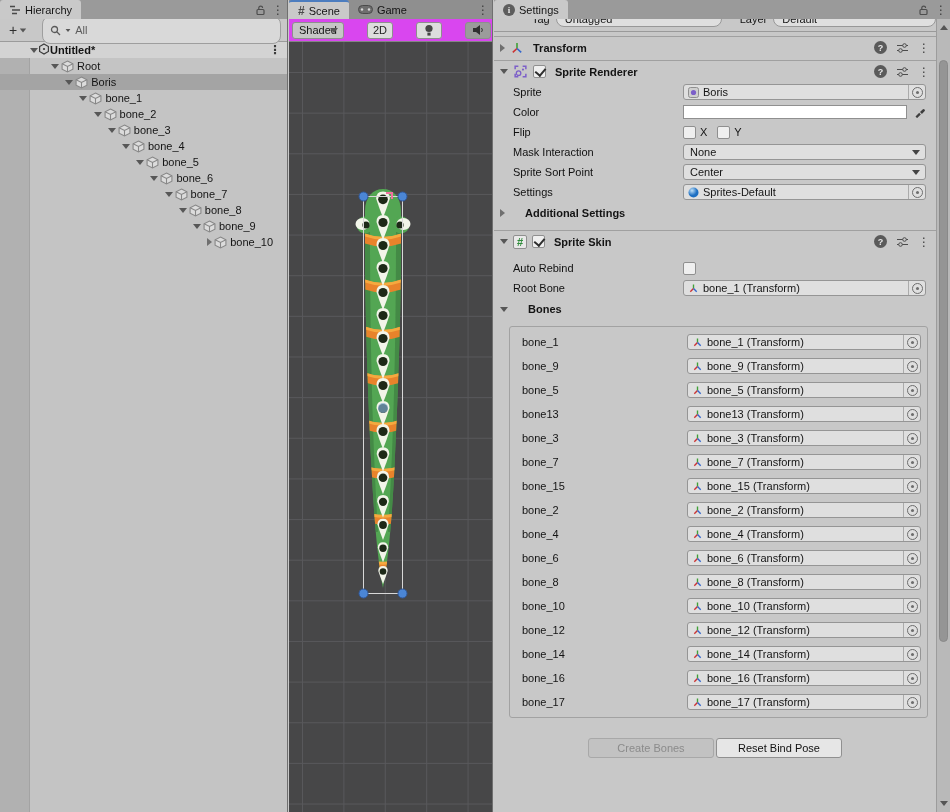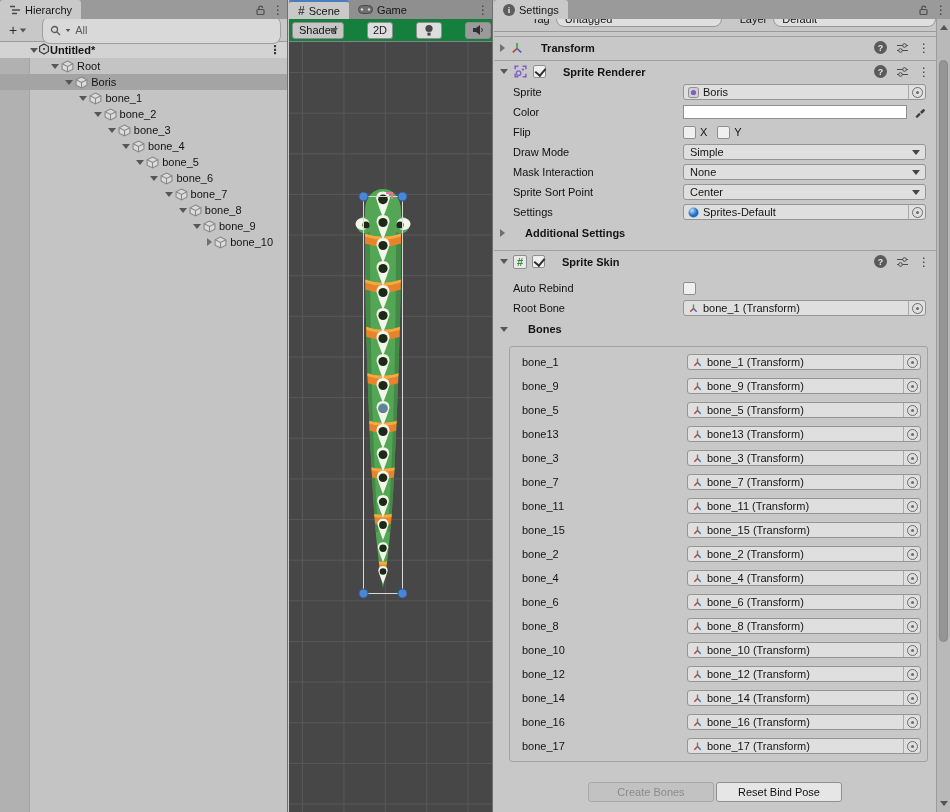--- a/index.html
+++ b/index.html
@@ -31,21 +31,21 @@
   .gutter { position:absolute; top:0; left:0; bottom:0; width:30px; background:#B1B1B1; border-right:1px solid #A3A3A3; }
   .hrow { position:relative; height:16px; display:flex; align-items:center; padding-left:calc(51px + (var(--lvl) - 1)*14.2px); }
   .hrow.selected { background:#A4A4A4; }
   .hrow .cubeicon { margin:0 3px 0 2px; flex:none; display:flex; }
   .scenerow { position:relative; height:16px; display:flex; align-items:center; background:#D3D3D3; padding-left:30px; font-weight:bold; }
   .scenerow .kebab { position:absolute; right:8px; }
 
   
   #scene { position:absolute; left:289px; top:0; width:204px; height:812px; background:#474748; border-right:1px solid #6F6F6F; overflow:hidden; }
   #scene .tabstrip { background:#8F8F8F; }
-  #scene .toolbar { position:absolute; top:19px; left:0; right:0; height:23px; background:#15803d; border-bottom:1px solid #848484; display:flex; align-items:center; gap:23px; padding:0 3px; z-index:20; }
+  #scene .toolbar { position:absolute; top:19px; left:0; right:0; height:23px; background:#d946ef; border-bottom:1px solid #848484; display:flex; align-items:center; gap:23px; padding:0 3px; z-index:20; }
   .ddl-shaded { width:114px; height:17px; background:#C6C6C6; border:1px solid #8E8E8E; border-radius:3px; display:flex; align-items:center; padding:0 6px; position:relative; }
   .ddl-shaded .tri { position:absolute; right:5px; }
   .tbtn { height:17px; min-width:26px; background:#DDDDDD; border:1px solid #8E8E8E; border-radius:3px; display:flex; align-items:center; justify-content:center; font-size:11px; color:#222; }
   .tbtn.dark { background:#9b9b9b; }
   #viewport { position:absolute; top:42px; left:0; right:0; bottom:0;
     background-color:#474748;
     background-image:
       linear-gradient(to right, #58585B 1px, transparent 1px),
       linear-gradient(to bottom, #58585B 1px, transparent 1px);
     background-size: 41.4px 100%, 100% 40.65px;
@@ -53,21 +53,21 @@
   #viewport svg { position:absolute; left:0; top:0; }
 
   
   #insp { position:absolute; left:494px; top:0; right:0; height:812px; background:#C8C8C8; }
   #icontent { position:absolute; top:19px; left:0; right:14px; bottom:0; overflow:hidden; }
   .tagrow { display:flex; align-items:center; height:24px; margin-top:-12px; padding-left:38px; gap:6px; }
   .minidd { height:16px; background:#DFDFDF; border:1px solid #989898; border-radius:8px; display:flex; align-items:center; padding:0 8px; position:relative; }
   .sep { height:1px; background:#9A9A9A; }
   .chead { display:flex; align-items:center; height:22px; padding:0 8px 0 6px; border-top:1px solid #A0A0A0; gap:5px; margin-top:2px; }
   .chead:first-of-type { margin-top:0; }
-  .chead .ctitle { font-weight:bold; margin-left:12px; flex:1; }
+  .chead .ctitle { font-weight:bold; margin-left:4px; flex:1; }
   .chead .ricons { display:flex; align-items:center; gap:9px; }
   .irow { display:flex; align-items:center; height:20px; padding:0 10px 0 19px; }
   .irow .lbl { width:170px; flex:none; color:#111; }
   .ddl { flex:1; height:16px; background:#DFDFDF; border:1px solid #959595; border-radius:3px; display:flex; align-items:center; padding:0 6px; position:relative; }
   .ddl .tri { position:absolute; right:5px; border-top-color:#444; }
   .objfield { flex:1; height:16px; background:#DFDFDF; border:1px solid #959595; border-radius:3px; display:flex; align-items:center; gap:4px; padding:0 0 0 4px; overflow:hidden; }
   .objfield .otext { flex:1; white-space:nowrap; overflow:hidden; }
   .objfield .pickseg { width:17px; align-self:stretch; border-left:1px solid #ABABAB; display:flex; align-items:center; justify-content:center; flex:none; }
   .colorfield { flex:1; height:14px; background:#FFFFFF; border:1px solid #8F8F8F; }
   .eyedrop { margin-left:7px; flex:none; display:flex; }
@@ -500,27 +500,20 @@
       </div>
 
       <div class="irow">
         <span class="lbl">Flip</span>
         <span class="cb"></span>
         <span style="margin:0 10px 0 4px">X</span>
         <span class="cb"></span>
         <span style="margin-left:4px">Y</span>
       </div>
 
-      <div class="irow">
-        <span class="lbl">Draw Mode</span>
-        <span class="ddl">
-          <span>Simple</span>
-          <span class="tri"></span>
-        </span>
-      </div>
 
       <div class="irow">
         <span class="lbl">Mask Interaction</span>
         <span class="ddl">
           <span>None</span>
           <span class="tri"></span>
         </span>
       </div>
 
       <div class="irow">
@@ -700,36 +693,20 @@
                     <path d="M6 6 L9.5 9.5" stroke="#3366CC" stroke-width="1.5"></path>
                   </svg>
               </span>
               <span class="otext">bone_7 (Transform)</span>
               <span class="pickseg">
                   <span class="picker"></span>
                 </span>
             </span>
           </div>
             <div class="bonerow">
-            <span class="lbl">bone_11</span>
-            <span class="objfield">
-              <span class="mini-icon">
-                <svg width="11" height="11" viewBox="0 0 12 12">
-                    <path d="M6 1.5 V6" stroke="#3FA037" stroke-width="1.5"></path>
-                    <path d="M6 6 L2.5 9.5" stroke="#CC3333" stroke-width="1.5"></path>
-                    <path d="M6 6 L9.5 9.5" stroke="#3366CC" stroke-width="1.5"></path>
-                  </svg>
-              </span>
-              <span class="otext">bone_11 (Transform)</span>
-              <span class="pickseg">
-                  <span class="picker"></span>
-                </span>
-            </span>
-          </div>
-            <div class="bonerow">
             <span class="lbl">bone_15</span>
             <span class="objfield">
               <span class="mini-icon">
                 <svg width="11" height="11" viewBox="0 0 12 12">
                     <path d="M6 1.5 V6" stroke="#3FA037" stroke-width="1.5"></path>
                     <path d="M6 6 L2.5 9.5" stroke="#CC3333" stroke-width="1.5"></path>
                     <path d="M6 6 L9.5 9.5" stroke="#3366CC" stroke-width="1.5"></path>
                   </svg>
               </span>
               <span class="otext">bone_15 (Transform)</span>

